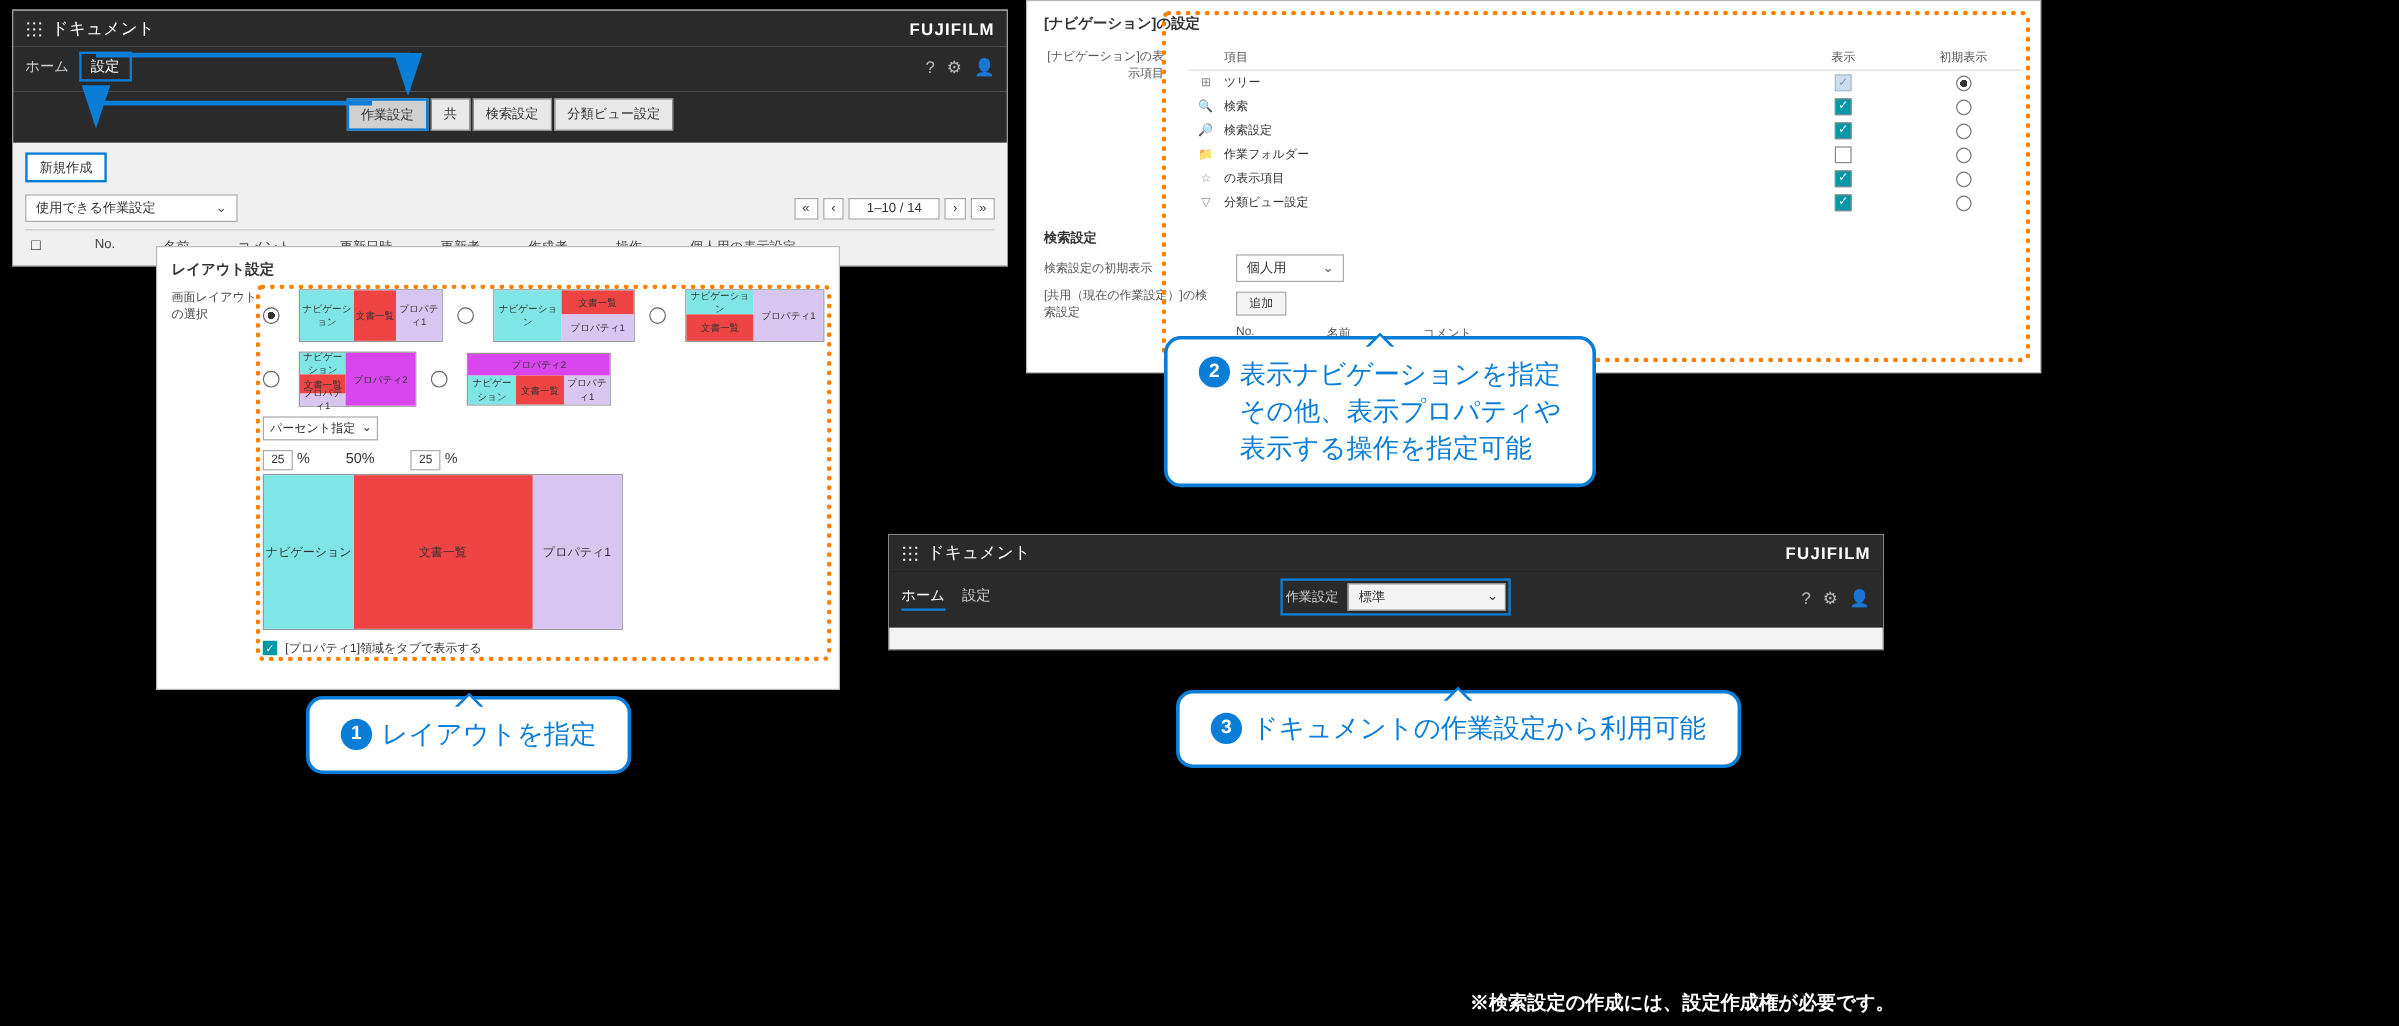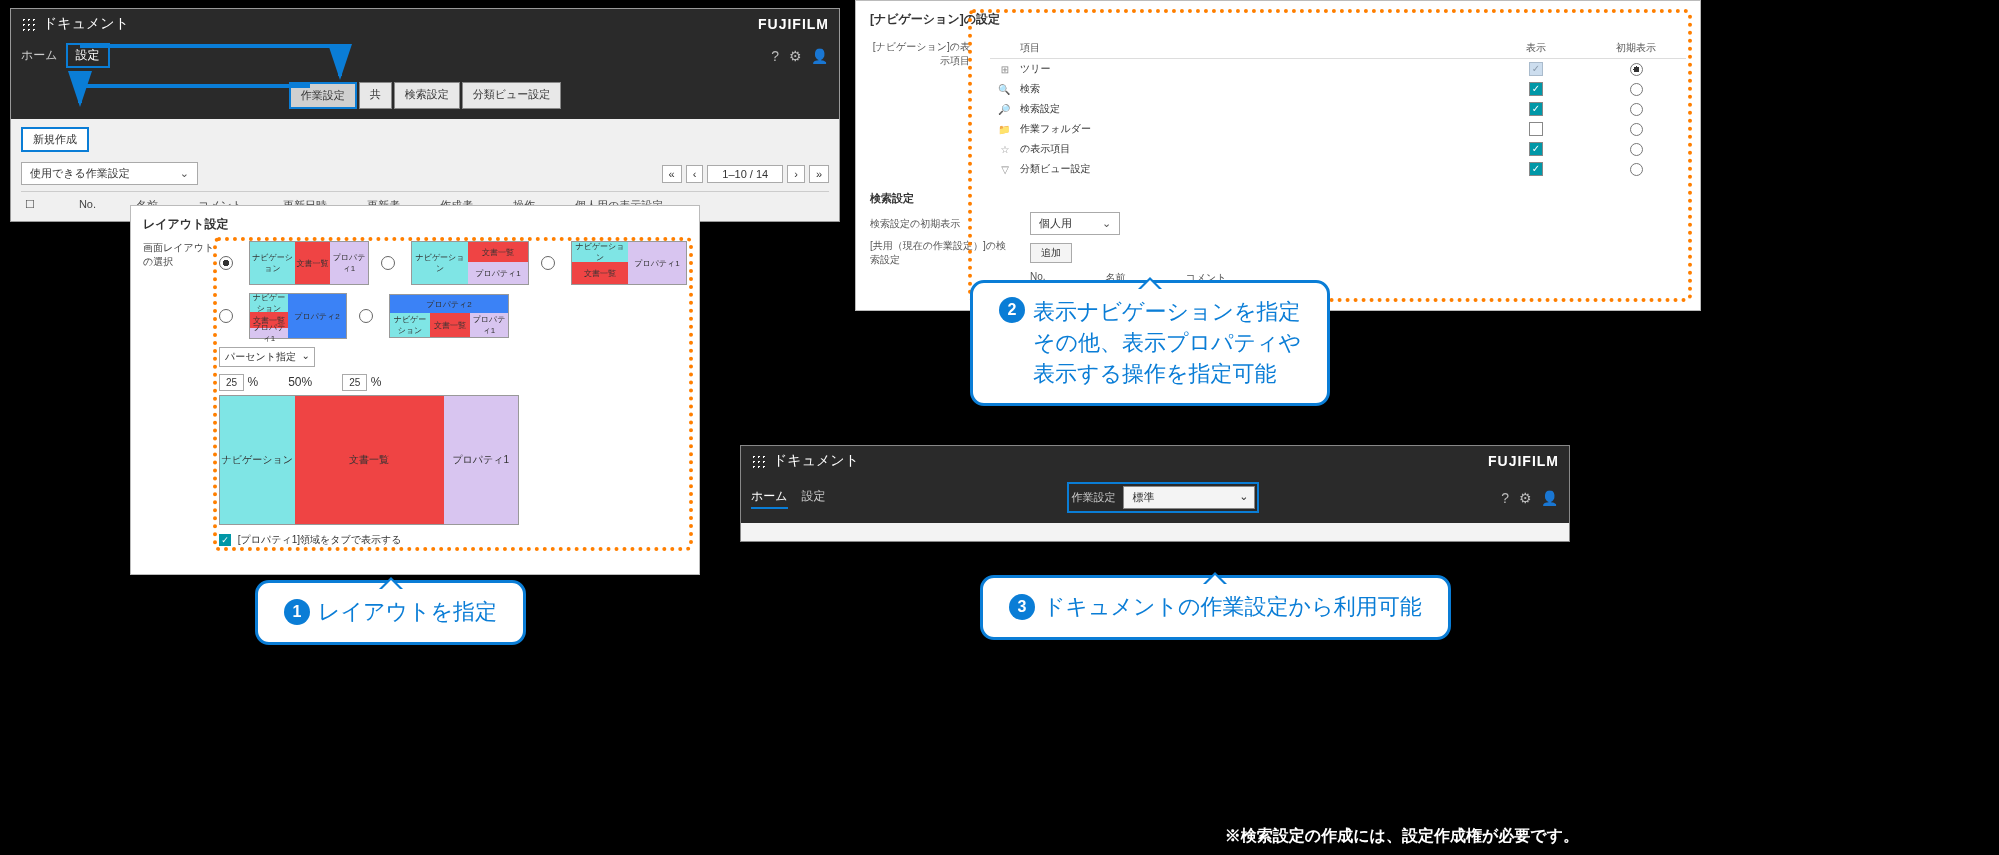--- a/index.html
+++ b/index.html
@@ -97,21 +97,21 @@
     content:""; display:inline-block; width:12px; height:12px;
     border:1px solid #666; border-radius:50%; margin-right:4px; vertical-align:middle;
     background:#fff;
   }
   .radio.sel::before{
     background:radial-gradient(circle,#333 3px,#fff 3px,#fff 5px);
   }
   .thumb { display:flex; border:1px solid #999;}
   .thumb div{ font-size:8px; display:flex; align-items:center; justify-content:center; text-align:center;}
   .c-nav{background:#7fe5e5;} .c-list{background:#ef4444;} .c-prop{background:#d8c5f0;}
-  .c-prop2{background:#3b82f6;}
+  .c-prop2{background:#d946ef;}
   .t1 .c-nav{width:45px;height:42px;} .t1 .c-list{width:35px;height:42px;} .t1 .c-prop{width:38px;height:42px;}
   .t2 {flex-direction:row;}
   .t2 .tcol{display:flex; flex-direction:column;}
   .t2 .c-nav{width:56px;height:42px;} .t2 .c-list{width:60px;height:20px;} .t2 .c-prop{width:60px;height:22px;}
   .t3 .tcol{display:flex;flex-direction:column;} .t3 .c-nav{width:56px;height:20px;}.t3 .c-list{width:56px;height:22px;}.t3 .c-prop{width:58px;height:42px;}
   .t4 {flex-direction:column;} .t4 .c-nav{width:38px;height:18px;} .t4 .c-prop2{width:58px;height:44px;}
   .t4 .c-list{width:38px;height:16px;} .t4 .c-prop{width:38px;height:10px;}
   .t5 {flex-direction:column;}
   .t5 .c-prop2{width:118px;height:18px;} .t5r{display:flex;} .t5 .c-nav{width:40px;height:24px;}.t5 .c-list{width:40px;height:24px;}.t5 .c-prop{width:38px;height:24px;}
   .pct-row{display:flex;align-items:center;gap:10px;margin:4px 0 8px;}

